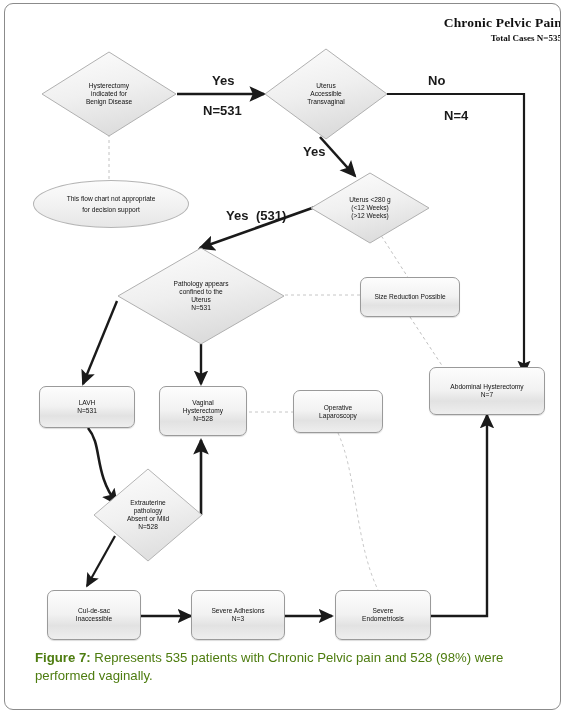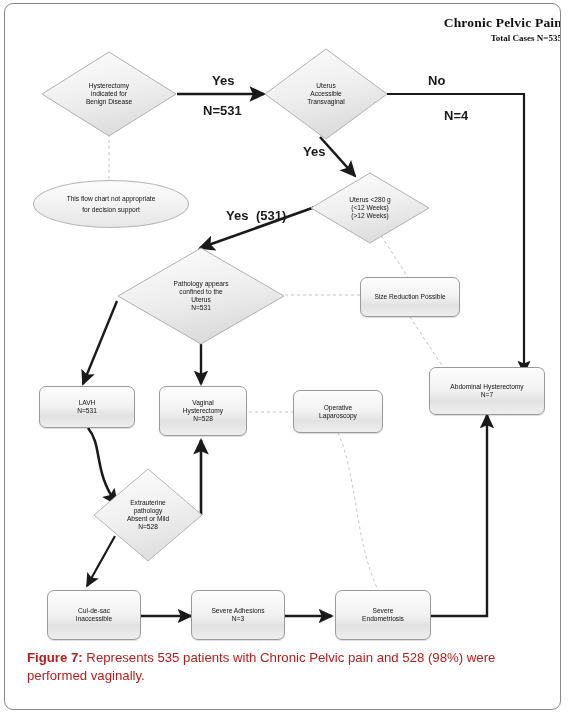--- a/index.html
+++ b/index.html
@@ -63,22 +63,22 @@
   }
   #title-main{font-size:13.5px;font-weight:bold;color:#101010;letter-spacing:.2px;}
   #title-sub{font-size:9px;font-weight:bold;color:#101010;margin-top:2px;font-family:Liberation Serif, serif;}
 
   .edge-label{
     position:absolute;font-size:13px;color:#1a1a1a;white-space:nowrap;font-weight:bold;
   }
 
   
   #caption{
-    position:absolute;left:22px;top:645px;width:510px;
-    font-size:13.2px;line-height:1.33;color:#b91c1c;
+    position:absolute;left:30px;top:645px;width:510px;
+    font-size:13.2px;line-height:1.33;color:#4d7c0f;
   }
   #caption b{font-weight:bold;}
 </style>
 </head>
 <body>
 
 <div id="frame">
 
   <div id="chart-area">
 

